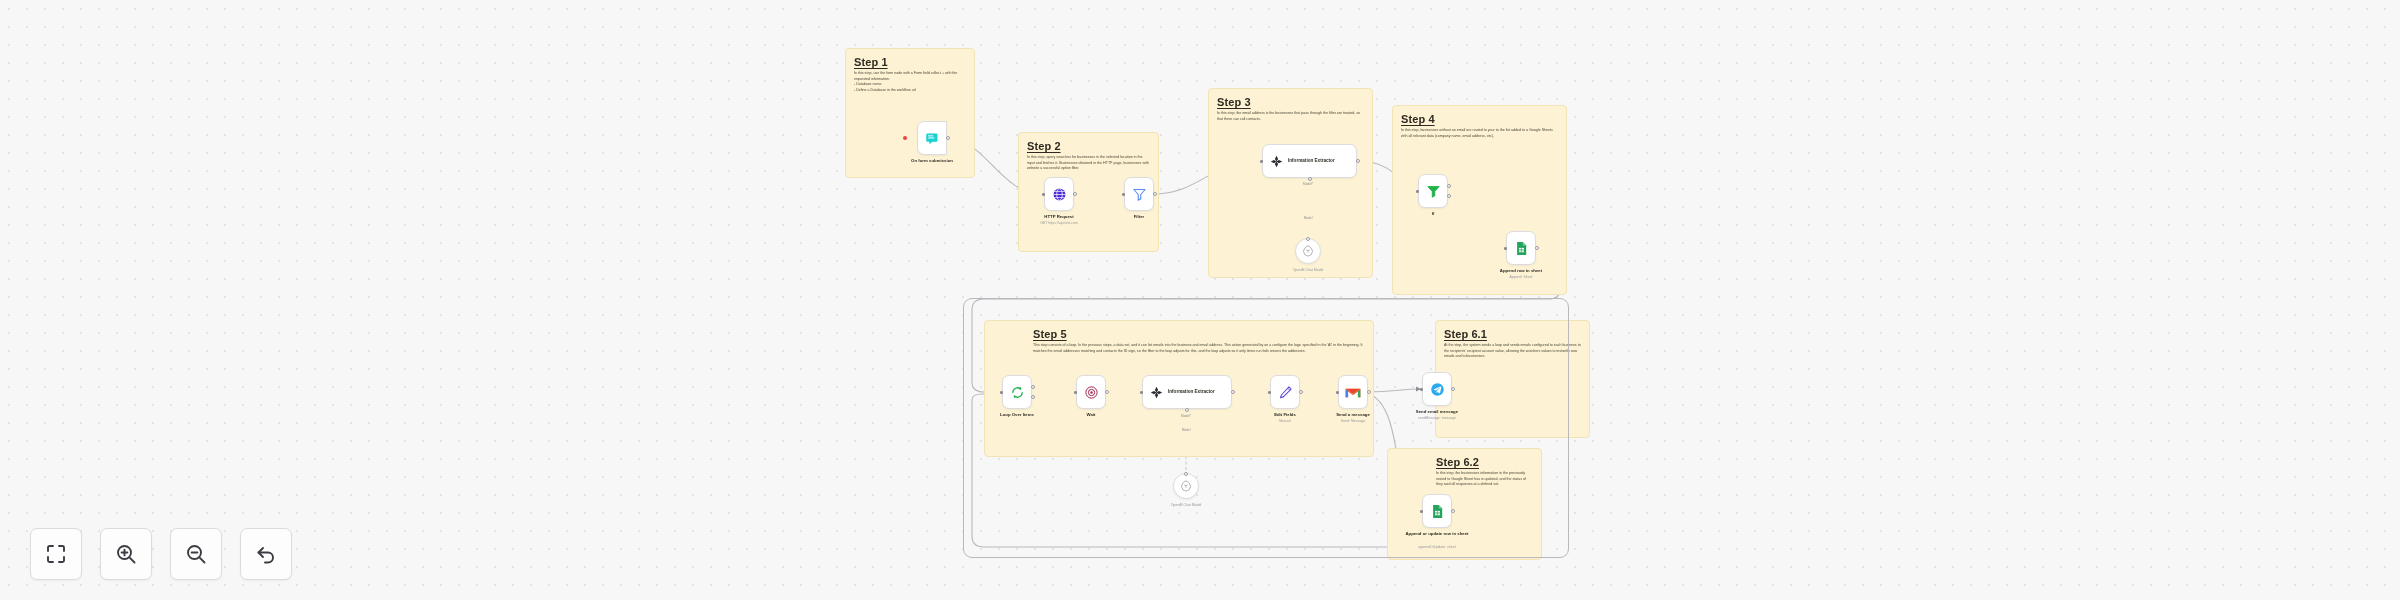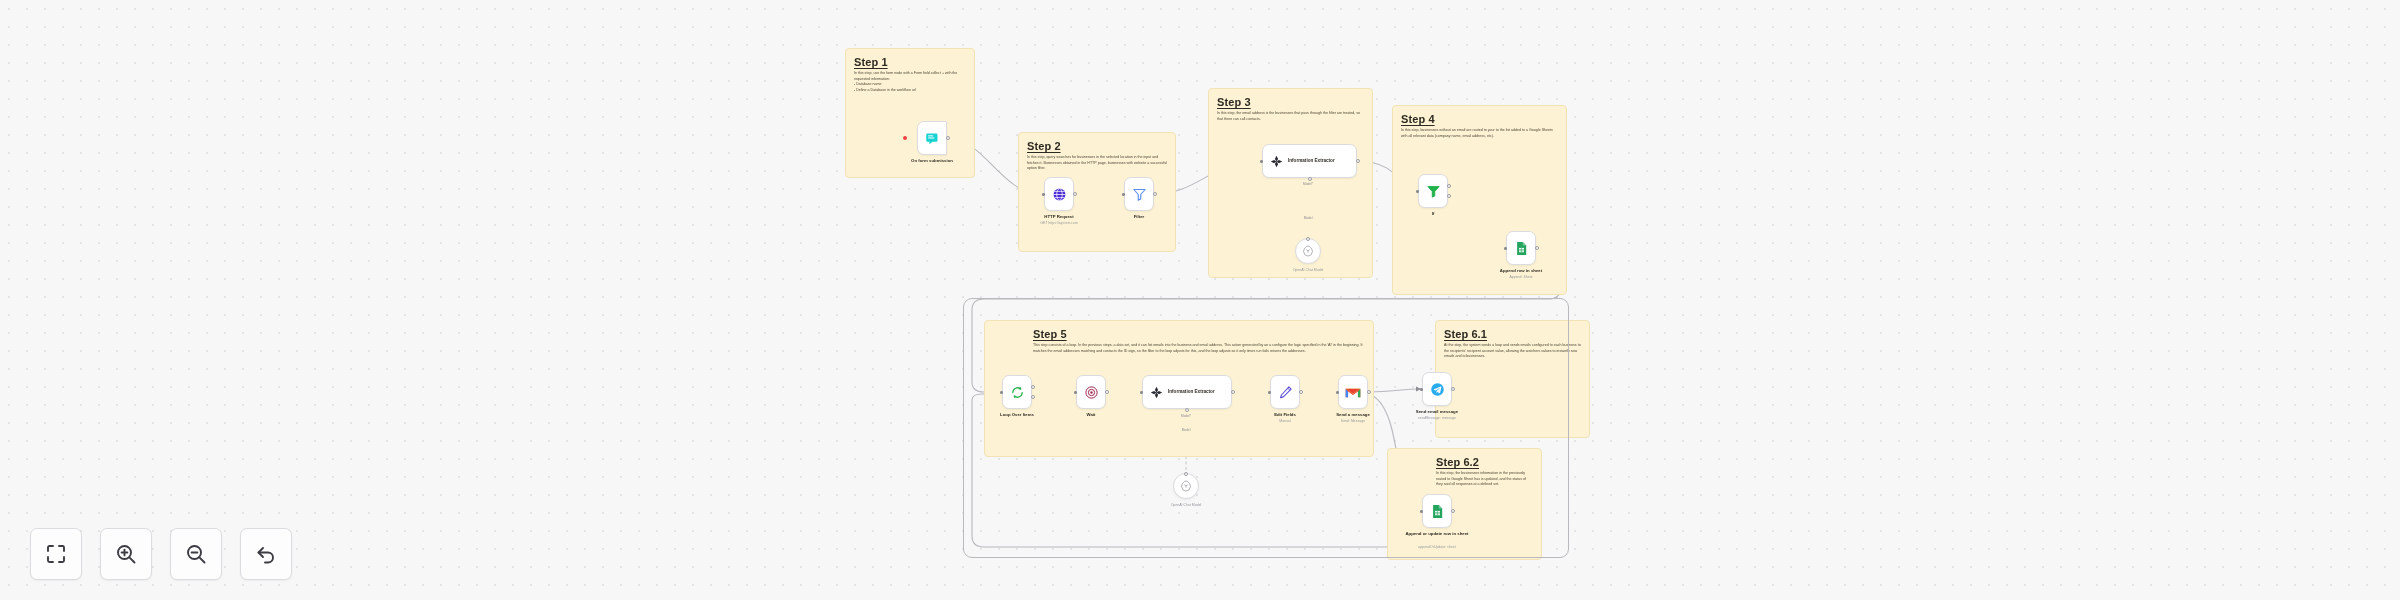--- a/index.html
+++ b/index.html
@@ -150,21 +150,21 @@
     </g>
   </svg>
 
   <div class="note" style="left:845px;top:48px;width:130px;height:130px;">
     <div class="note-title">Step 1</div>
     <div class="note-body">In this step, use the form node with a Form field collect + with the requested information:
 - Database name
 - Define a Database in the workflow url</div>
   </div>
 
-  <div class="note" style="left:1018px;top:132px;width:158px;height:120px;">
+  <div class="note" style="left:1018px;top:132px;width:141px;height:120px;">
     <div class="note-title">Step 2</div>
     <div class="note-body">In this step, query searches for businesses in the selected location in the input and fetches it. Businesses obtained in the HTTP page, businesses with website a successful option filter.</div>
   </div>
 
   <div class="note" style="left:1208px;top:88px;width:165px;height:190px;">
     <div class="note-title">Step 3</div>
     <div class="note-body">In this step, the email address is the businesses that pass through the filter are treated, so that there can call contacts.</div>
   </div>
 
   <div class="note" style="left:1392px;top:105px;width:175px;height:190px;">

